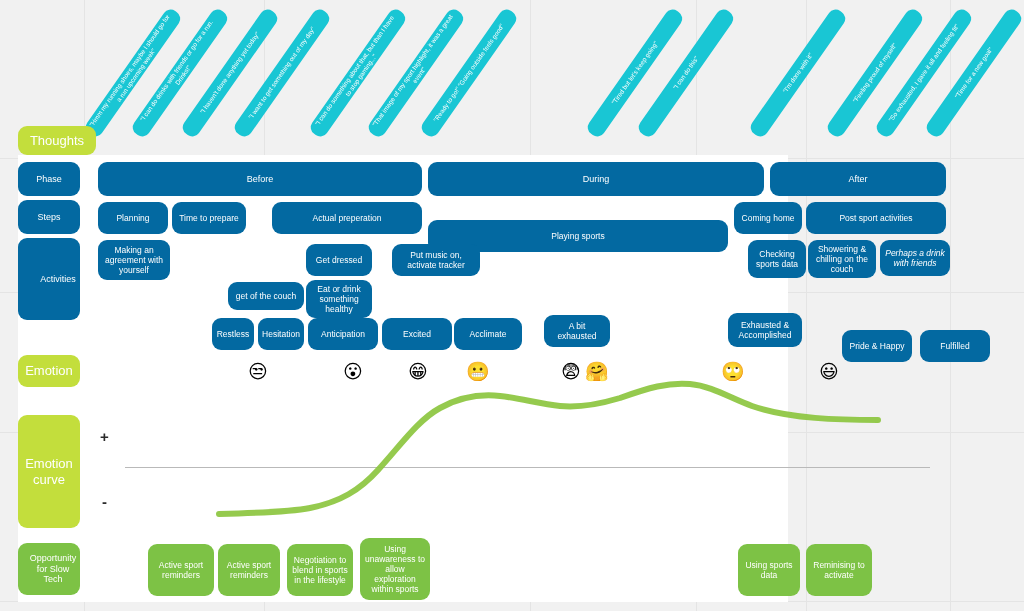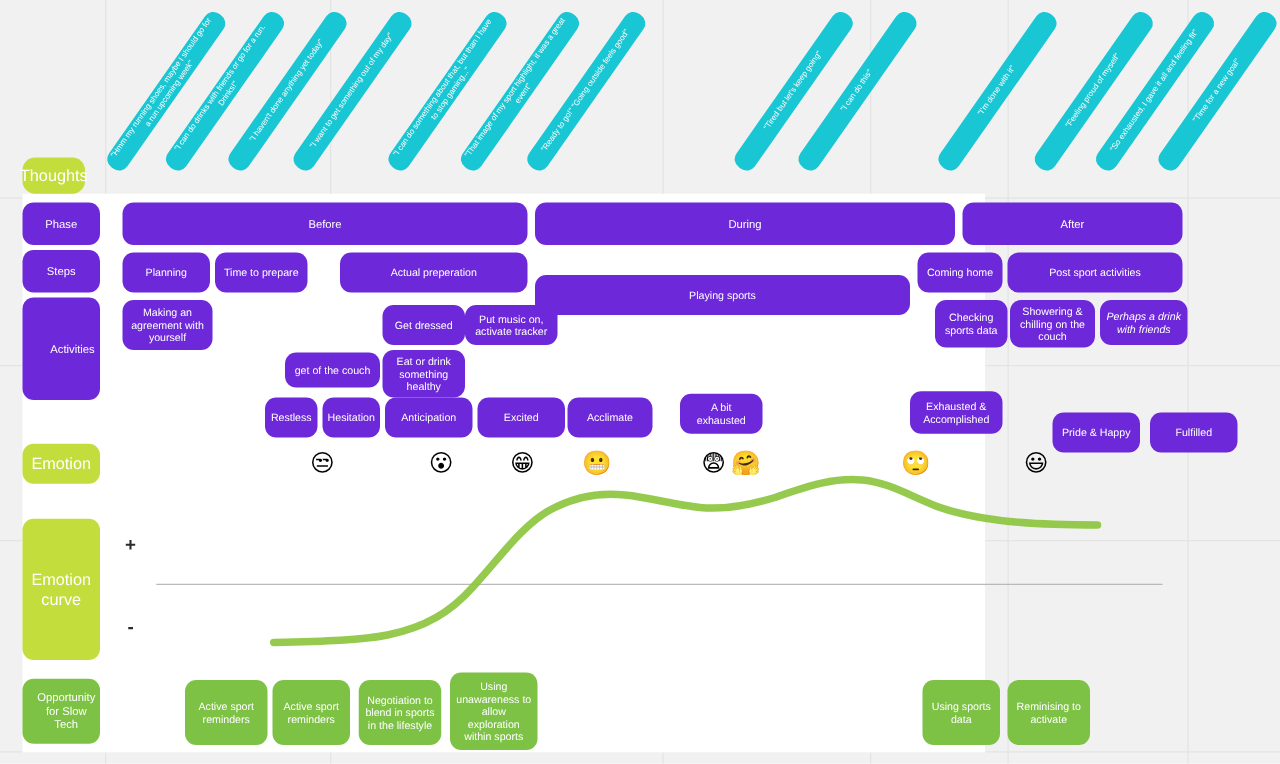--- a/index.html
+++ b/index.html
@@ -17,21 +17,21 @@
 
   
   .canvas{
     position:absolute;left:18px;top:155px;width:770px;height:447px;
     background:#ffffff;
   }
 
   
   .chip{
     position:absolute;
-    background:#6d28d9;
+    background:#0369a1;
     color:#ffffff;
     border-radius:9px;
     display:flex;align-items:center;justify-content:center;
     text-align:center;
     line-height:1.18;
     box-sizing:border-box;
     padding:2px 4px;
     font-size:8.5px;
   }
   .chip.lime{background:#c3de3c;}
@@ -102,21 +102,21 @@
   <div class="thought" style="left:341px; top:64px; width:150px; height:18px;">"That image of my sport highlight, it was a great event"</div>
   <div class="thought" style="left:394px; top:64px; width:150px; height:18px;">"Ready to go!" "Going outside feels good"</div>
   <div class="thought" style="left:560px; top:64px; width:150px; height:18px;">"Tired but let's keep going"</div>
   <div class="thought" style="left:611px; top:64px; width:150px; height:18px;">"I can do this"</div>
   <div class="thought" style="left:723px; top:64px; width:150px; height:18px;">"I'm done with it"</div>
   <div class="thought" style="left:800px; top:64px; width:150px; height:18px;">"Feeling proud of myself"</div>
   <div class="thought" style="left:849px; top:64px; width:150px; height:18px;">"So exhausted, I gave it all and feeling fit"</div>
   <div class="thought" style="left:899px; top:64px; width:150px; height:18px;">"Time for a new goal"</div>
 </div>
 
-<div class="chip lime rowlabel big" style="left:18px; top:126px; width:50px; height:29px;border-radius:10px;">Thoughts</div>
+<div class="chip lime rowlabel big" style="left:18px; top:126px; width:78px; height:29px;">Thoughts</div>
 
 <div class="chip rowlabel" style="left:18px; top:162px; width:62px; height:34px;">Phase</div>
 
 <div class="chip rowlabel" style="left:18px; top:200px; width:62px; height:34px;">Steps</div>
 
 <div class="chip rowlabel" style="left:18px; top:238px; width:62px; height:82px;padding-left:22px;">Activities</div>
 
 <div class="chip lime rowlabel big" style="left:18px; top:355px; width:62px; height:32px;">Emotion</div>
 
 <div class="chip lime rowlabel big" style="left:18px; top:415px; width:62px; height:113px; white-space:pre-line;">Emotion
@@ -136,21 +136,21 @@
   <div class="chip" style="left:272px; top:202px; width:150px; height:32px;">Actual preperation</div>
   <div class="chip" style="left:428px; top:202px; width:300px; height:32px;margin-top:18px;">Playing sports</div>
   <div class="chip" style="left:734px; top:202px; width:68px; height:32px;">Coming home</div>
   <div class="chip" style="left:806px; top:202px; width:140px; height:32px;">Post sport activities</div>
 </div>
 
 <div>
   <div class="chip" style="left:98px; top:240px; width:72px; height:40px;">Making an agreement with yourself</div>
   <div class="chip" style="left:228px; top:246px; width:76px; height:28px;margin-top:36px;">get of the couch</div>
   <div class="chip" style="left:306px; top:244px; width:66px; height:32px;">Get dressed</div>
-  <div class="chip" style="left:372px; top:244px; width:74px; height:32px;">Put music on, activate tracker</div>
+  <div class="chip" style="left:392px; top:244px; width:88px; height:32px;">Put music on, activate tracker</div>
   <div class="chip" style="left:306px; top:280px; width:66px; height:38px;">Eat or drink something healthy</div>
   <div class="chip" style="left:748px; top:240px; width:58px; height:38px;">Checking sports data</div>
   <div class="chip" style="left:808px; top:240px; width:68px; height:38px;">Showering &amp; chilling on the couch</div>
   <div class="chip" style="left:880px; top:240px; width:70px; height:36px;font-style:italic;">Perhaps a drink with friends</div>
 </div>
 
 <div>
   <div class="chip" style="left:212px; top:318px; width:42px; height:32px;">Restless</div>
   <div class="chip" style="left:258px; top:318px; width:46px; height:32px;">Hesitation</div>
   <div class="chip" style="left:308px; top:318px; width:70px; height:32px;">Anticipation</div>

